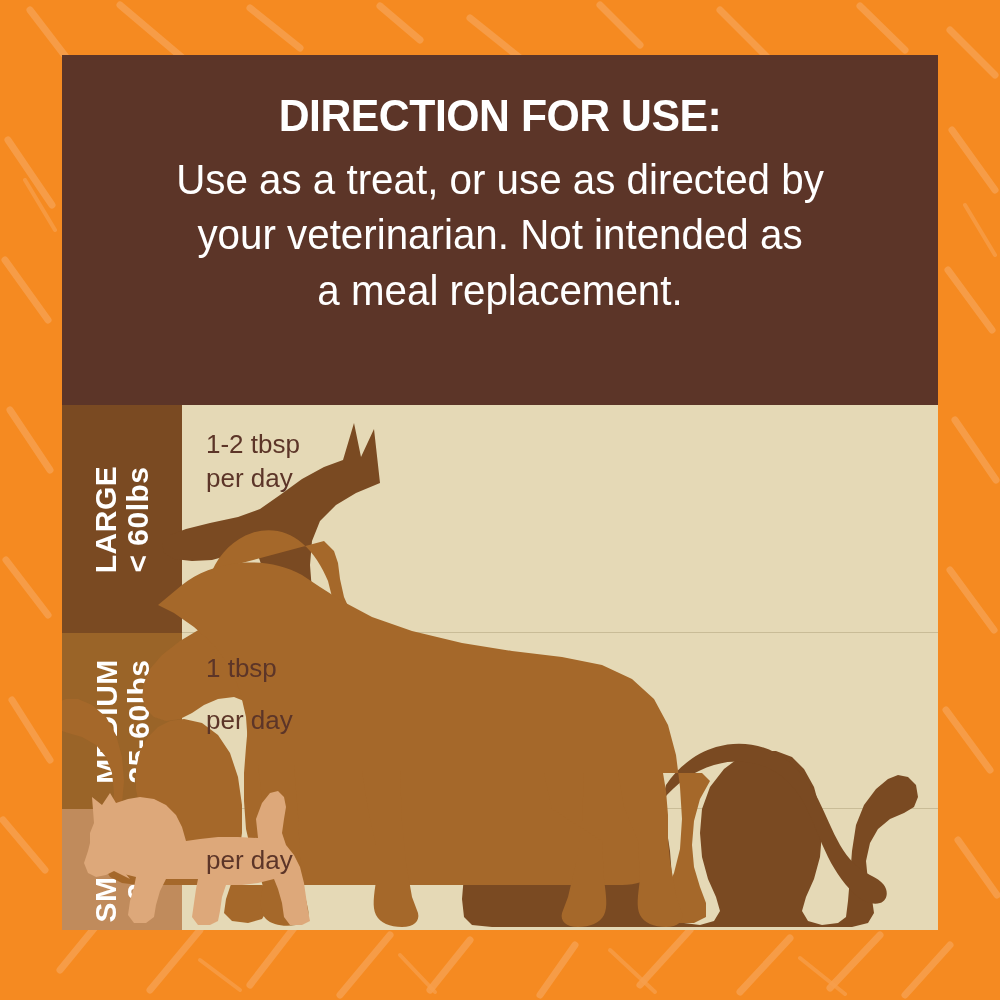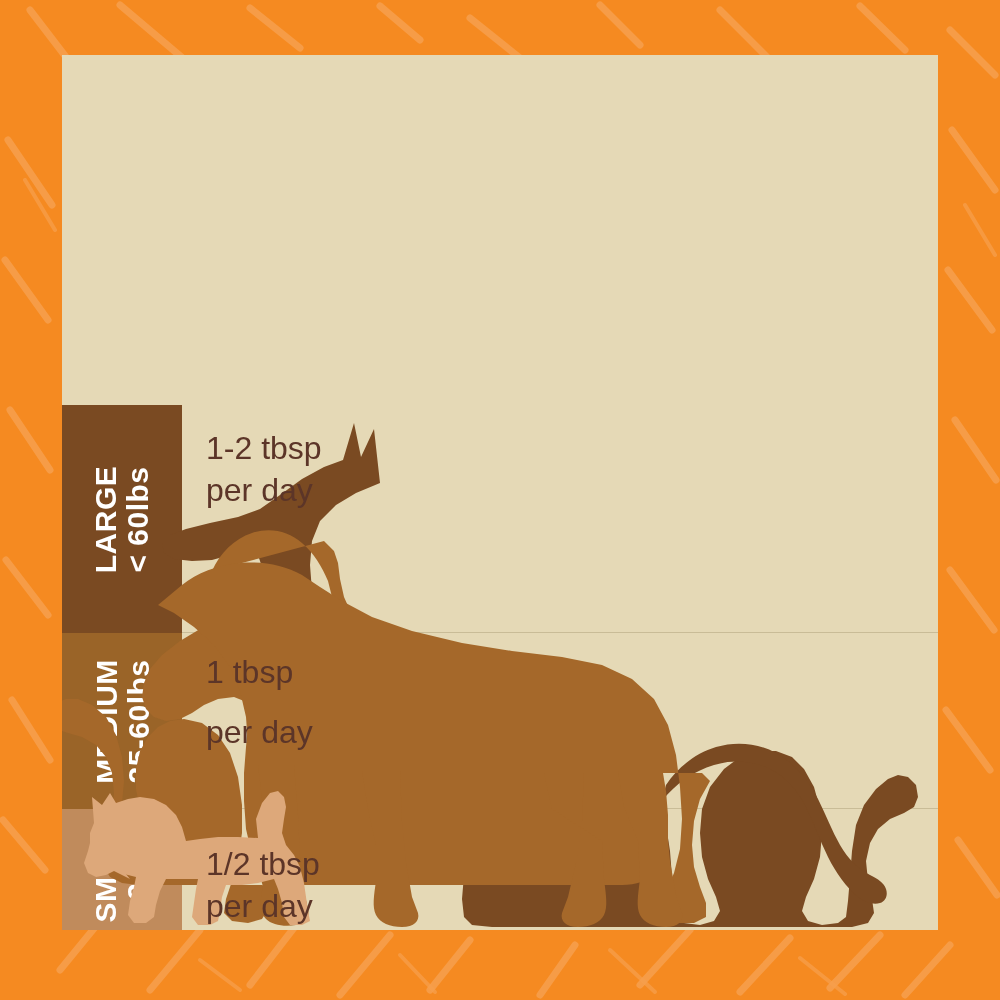--- a/index.html
+++ b/index.html
@@ -123,21 +123,21 @@
     width: 756px;
     height: 100%;
     box-sizing: border-box;
     padding-left: 24px;
     display: flex;
     flex-direction: column;
     justify-content: flex-start;
   }
   .dose-text {
     color: #5C3528;
-    font-size: 32px;
+    font-size: 26px;
     line-height: 1.32;
     position: relative;
     z-index: 5;
   }
 
   
   #dogs {
     position: absolute;
     left: 0;
     top: 350px;
@@ -194,20 +194,28 @@
       <line x1="400" y1="955" x2="435" y2="992"></line>
       <line x1="610" y1="950" x2="655" y2="992"></line>
       <line x1="800" y1="958" x2="845" y2="994"></line>
       <line x1="25" y1="180" x2="55" y2="230"></line>
       <line x1="965" y1="205" x2="995" y2="255"></line>
     </g>
   </svg>
 
   <div id="card">
 
+    <div id="header">
+      <div id="header-title">DIRECTION FOR USE:</div>
+      <div id="header-body">
+        <div>Use as a treat, or use as directed by</div>
+        <div>your veterinarian. Not intended as</div>
+        <div>a meal replacement.</div>
+      </div>
+    </div>
 
     <div id="table">
 
       <div class="row" style="top:0px; height:228px;">
         <div class="label-cell" style="background:#7A4A22;">
           <div class="label-rot">
             <span class="l1">LARGE</span>
             <span class="l2">&lt; 60lbs</span>
           </div>
         </div>
@@ -233,21 +241,20 @@
       </div>
 
       <div class="row" style="top:404px; height:121px;">
         <div class="label-cell" style="background:#C08B5C;">
           <div class="label-rot">
             <span class="l1">SMALL</span>
             <span class="l2">&gt;25lbs</span>
           </div>
         </div>
         <div class="dose-cell" style="padding-top:34px;">
-          <div class="dose-text">1/2 tbsp</div>
           <div class="dose-text">per day</div>
         </div>
       </div>
     </div>
 
     <svg id="dogs" viewBox="0 0 876 525" preserveAspectRatio="none" aria-hidden="true">
 
       <path fill="#7A4A22" d="M 318 78
                L 312 24 L 299 52
                L 292 18 L 281 55

